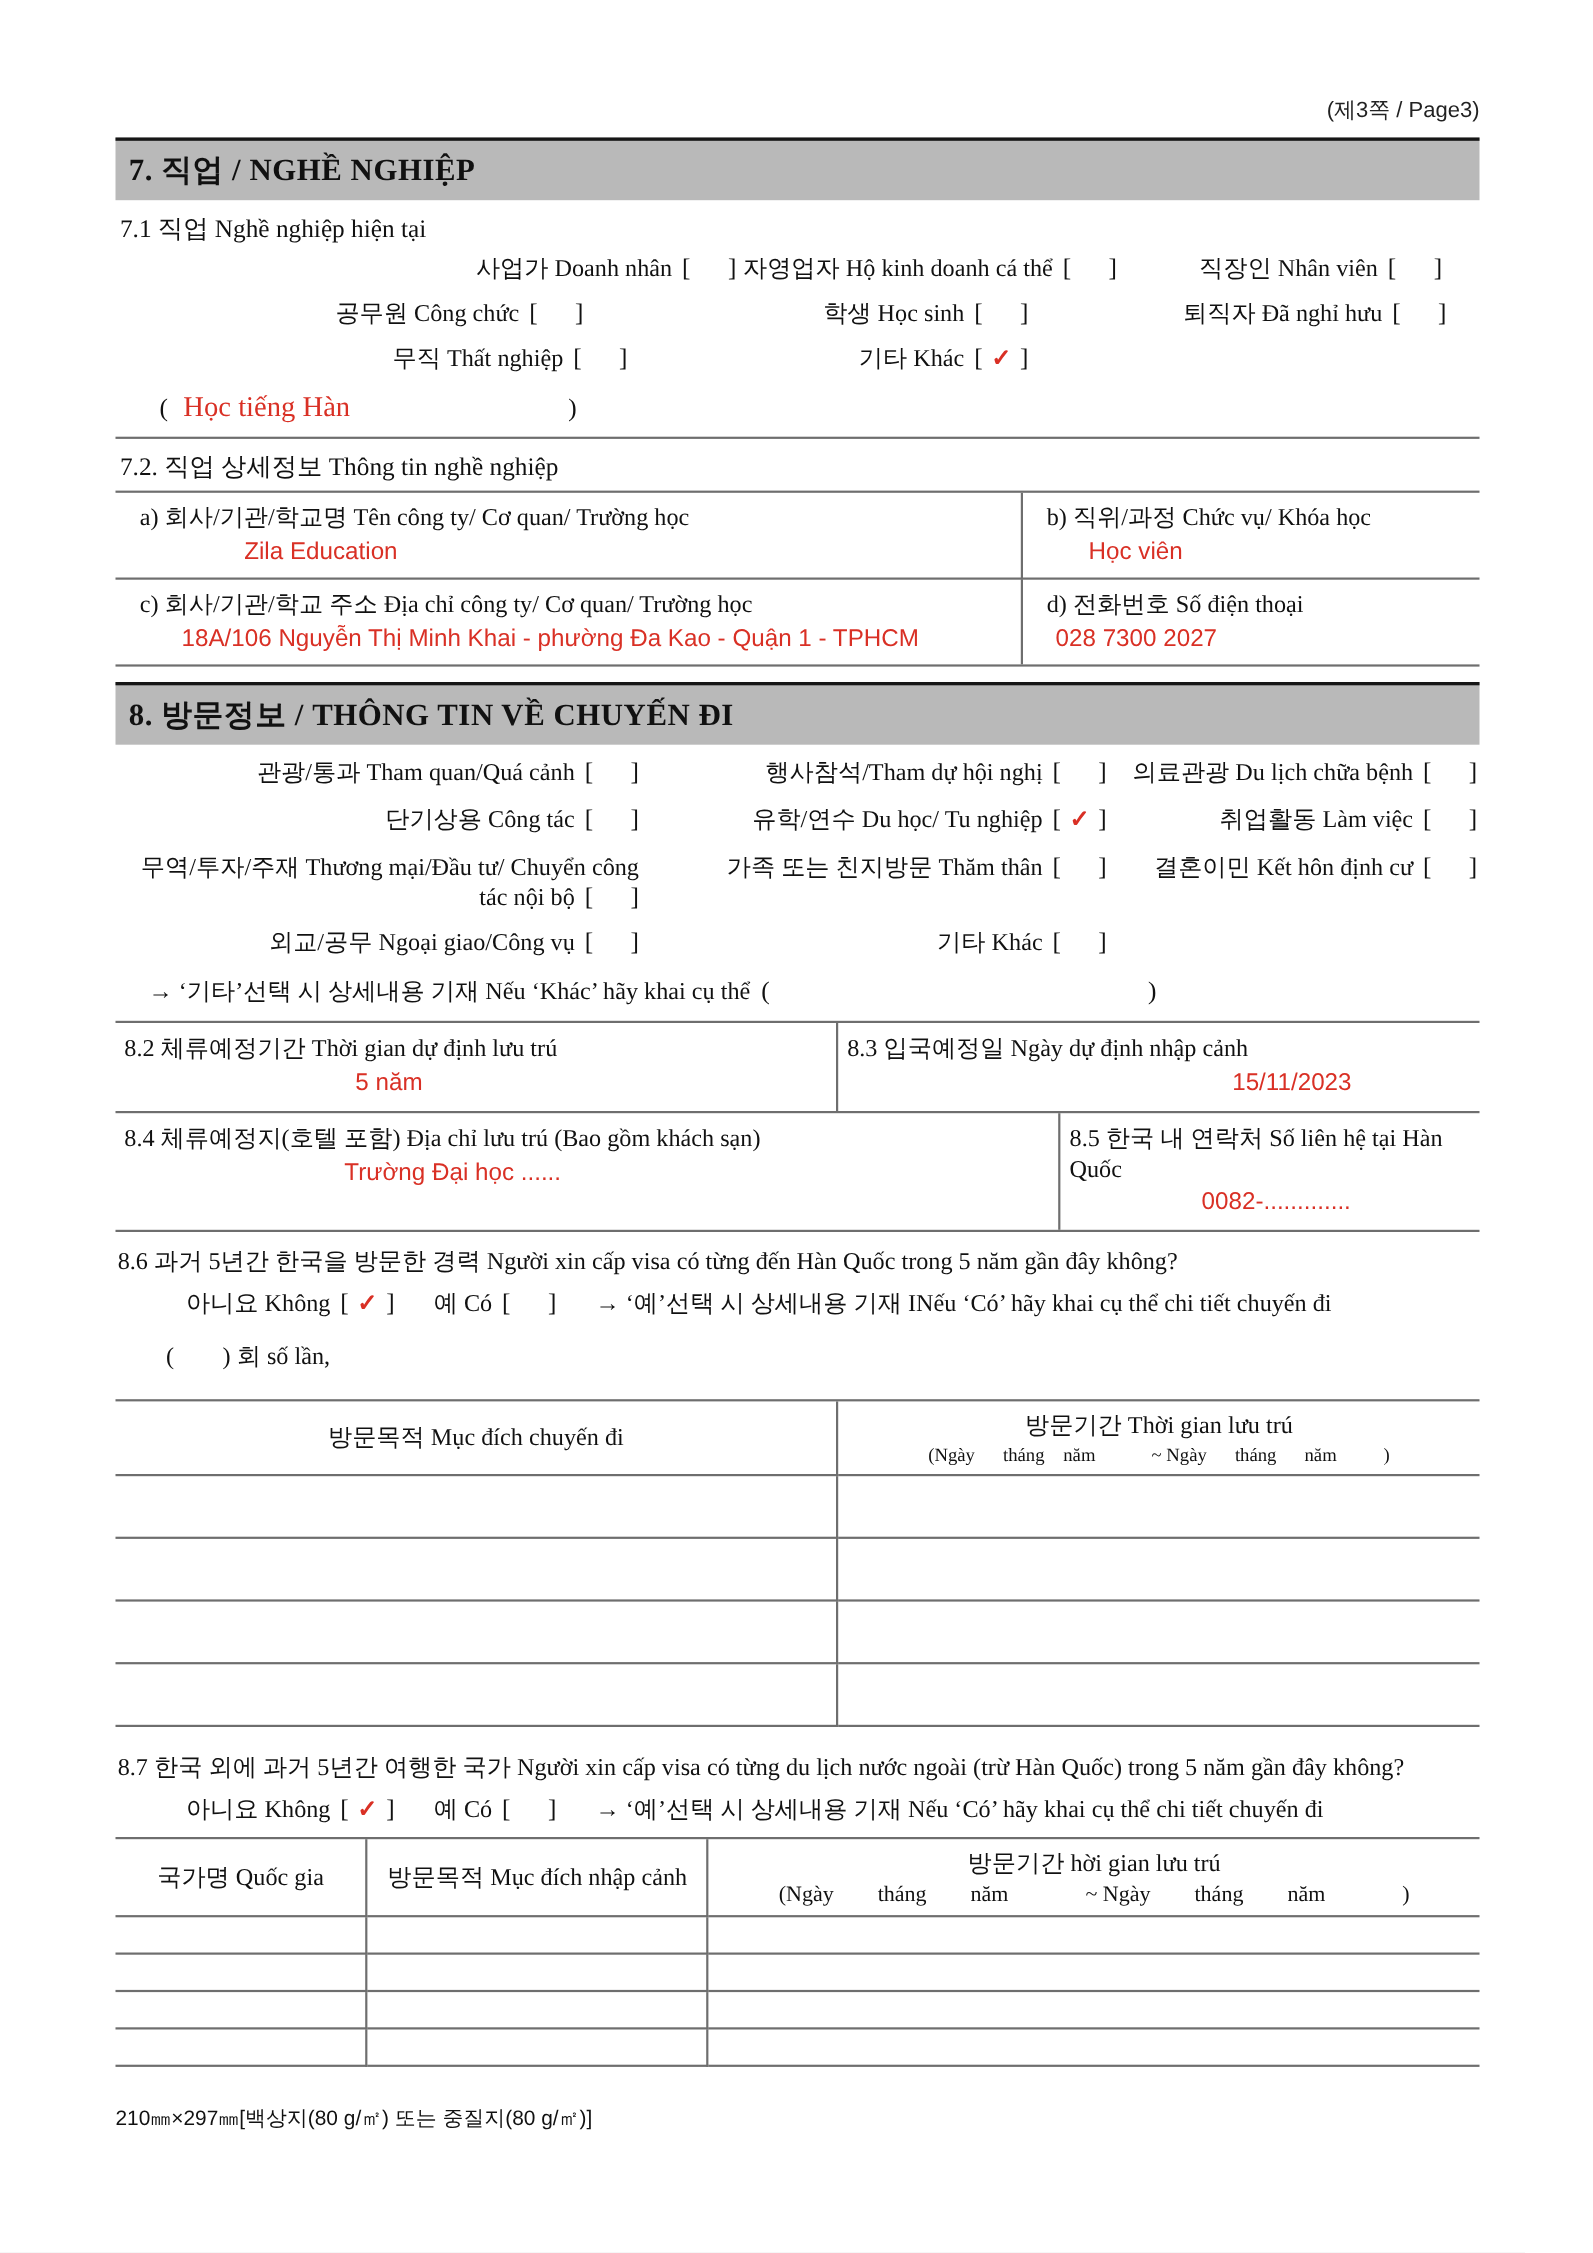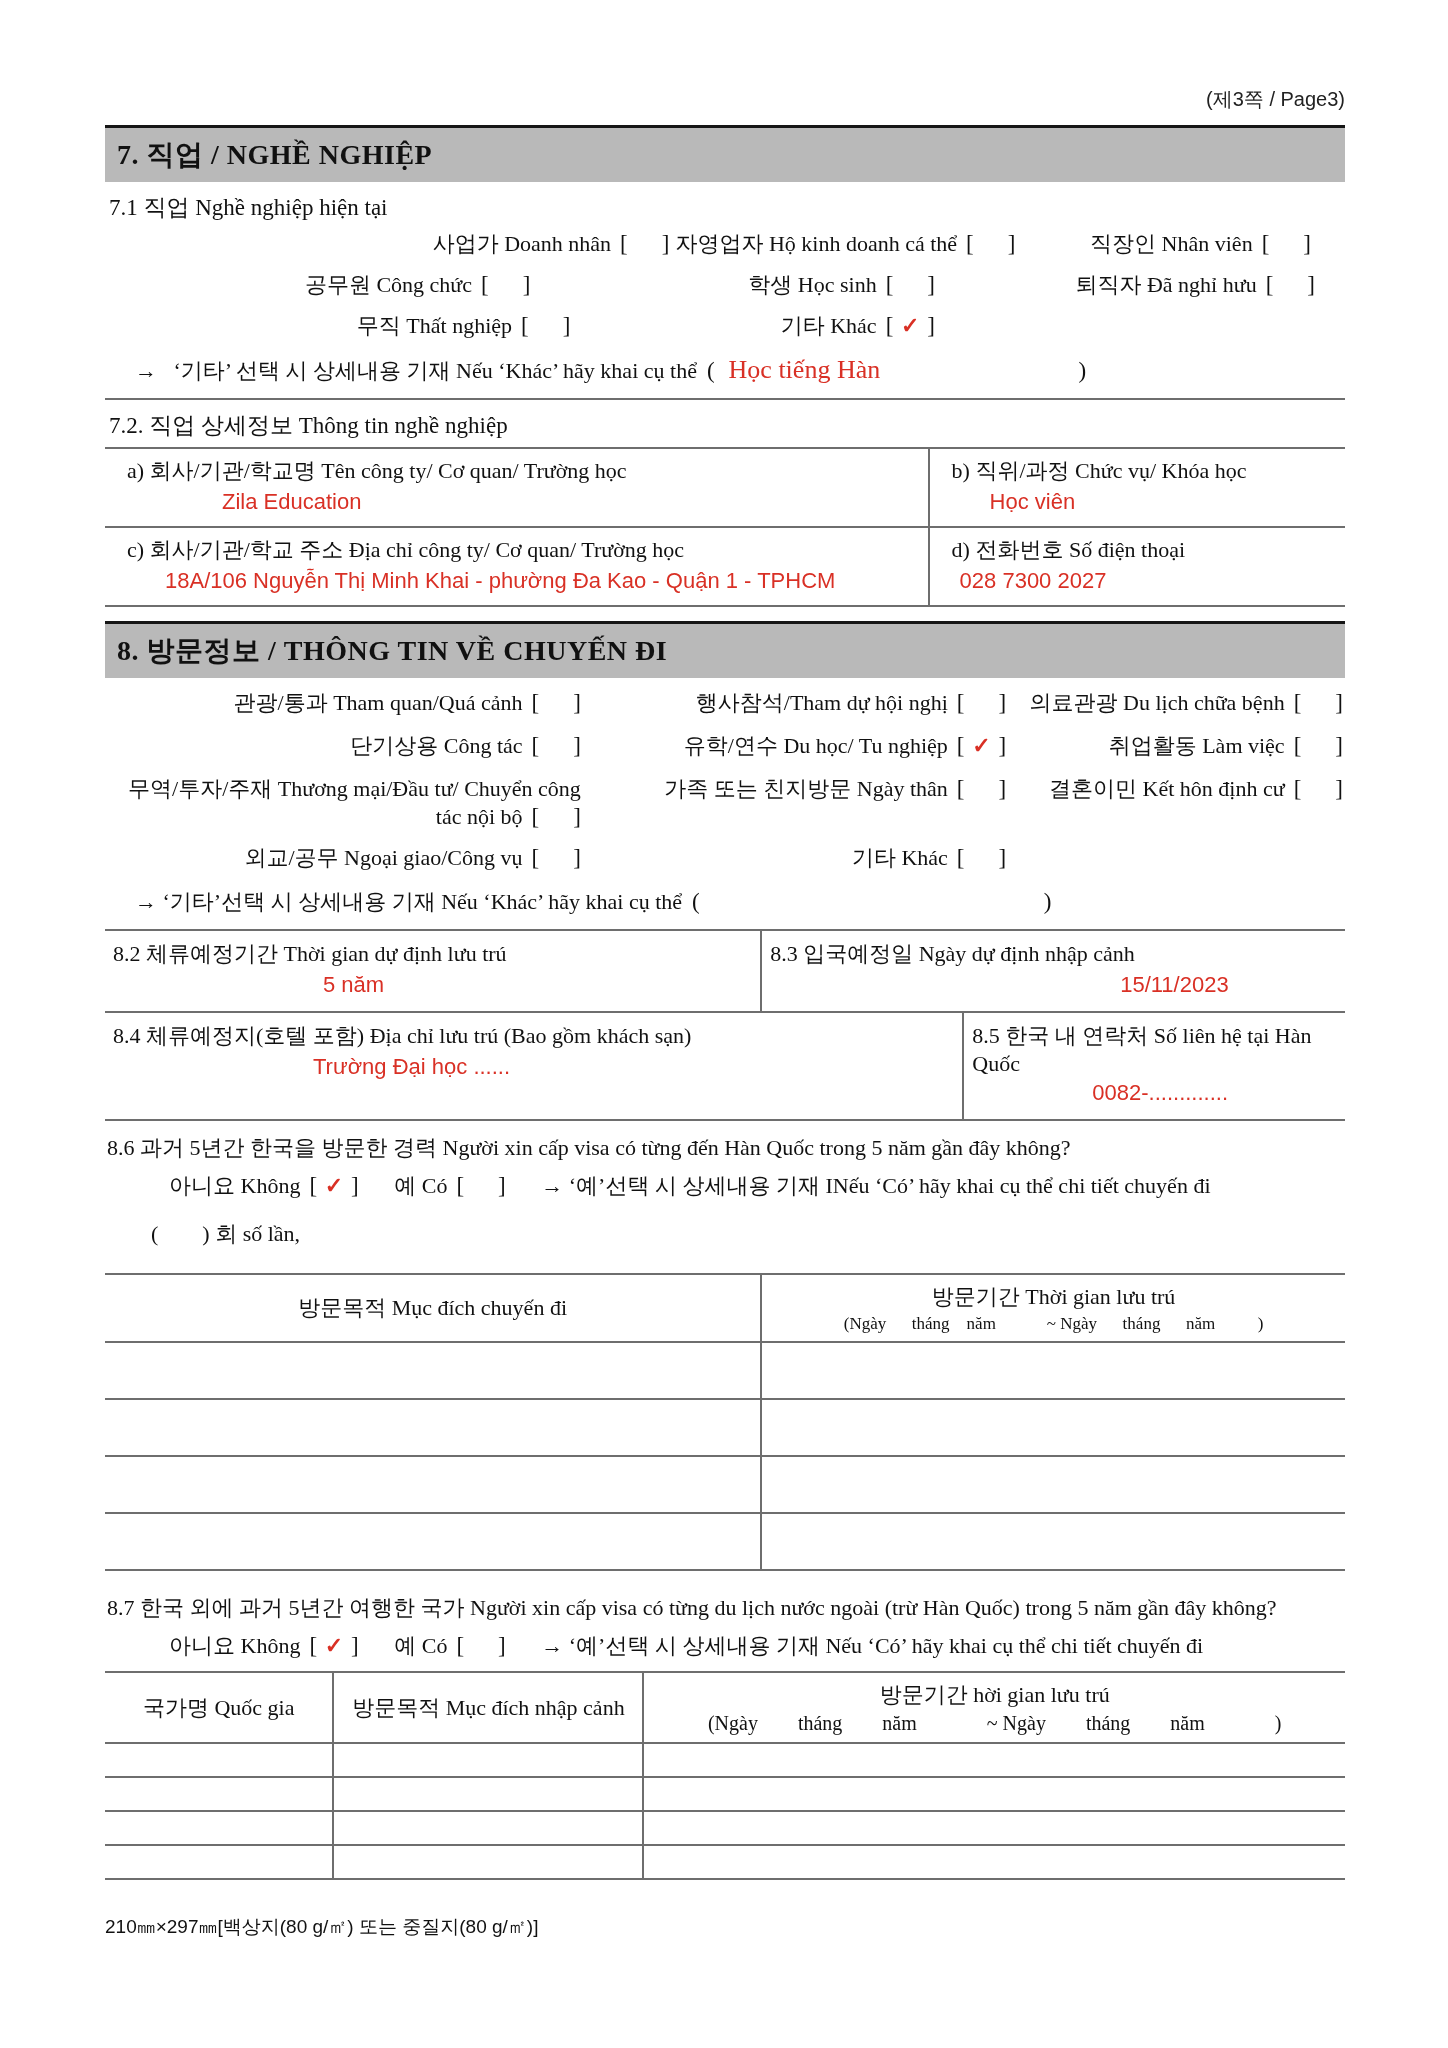--- a/index.html
+++ b/index.html
@@ -70,21 +70,20 @@
     <span class="cell" style="padding-right:34px"><span class="ol">직장인 Nhân viên</span><span class="bk">[</span><span class="mk"></span><span class="bk">]</span></span>
     <span class="cell" style="padding-right:145px"><span class="ol">공무원 Công chức</span><span class="bk">[</span><span class="mk"></span><span class="bk">]</span></span>
     <span class="cell" style="padding-right:38px"><span class="ol">학생 Học sinh</span><span class="bk">[</span><span class="mk"></span><span class="bk">]</span></span>
     <span class="cell" style="padding-right:30px"><span class="ol">퇴직자 Đã nghỉ hưu</span><span class="bk">[</span><span class="mk"></span><span class="bk">]</span></span>
     <span class="cell" style="padding-right:105px"><span class="ol">무직 Thất nghiệp</span><span class="bk">[</span><span class="mk"></span><span class="bk">]</span></span>
     <span class="cell" style="padding-right:38px"><span class="ol">기타 Khác</span><span class="bk">[</span><span class="mk">✓</span><span class="bk">]</span></span>
     <span class="cell"></span>
   </div>
 
   <div class="noteline">
-    <span class="pre">→   ‘기타’ 선택 시 상세내용 기재 Nếu ‘Khác’ hãy khai cụ thể</span>
     <span class="bk" style="margin-left:10px">(</span>
     <span class="fillin" style="width:350px">Học tiếng Hàn</span>
     <span class="bk">)</span>
   </div>
 
   <div class="qlabel">7.2. 직업 상세정보 Thông tin nghề nghiệp</div>
 
   <div class="t72">
     <div class="tc rb bb">
       <div>a) 회사/기관/학교명 Tên công ty/ Cơ quan/ Trường học</div>
@@ -107,21 +106,21 @@
   <div class="secbar sec8">8. 방문정보 / THÔNG TIN VỀ CHUYẾN ĐI</div>
 
   <div class="grid g81">
     <span class="cell" style="padding-right:4px"><span class="ol">관광/통과 Tham quan/Quá cảnh</span><span class="bk">[</span><span class="mk"></span><span class="bk">]</span></span>
     <span class="cell" style="padding-right:4px"><span class="ol">행사참석/Tham dự hội nghị</span><span class="bk">[</span><span class="mk"></span><span class="bk">]</span></span>
     <span class="cell" style="padding-right:2px"><span class="ol">의료관광 Du lịch chữa bệnh</span><span class="bk">[</span><span class="mk"></span><span class="bk">]</span></span>
     <span class="cell" style="padding-right:4px"><span class="ol">단기상용 Công tác</span><span class="bk">[</span><span class="mk"></span><span class="bk">]</span></span>
     <span class="cell" style="padding-right:4px"><span class="ol">유학/연수 Du học/ Tu nghiệp</span><span class="bk">[</span><span class="mk">✓</span><span class="bk">]</span></span>
     <span class="cell" style="padding-right:2px"><span class="ol">취업활동 Làm việc</span><span class="bk">[</span><span class="mk"></span><span class="bk">]</span></span>
     <span class="cell wrap" style="padding-right:4px"><span class="ol">무역/투자/주재 Thương mại/Đầu tư/ Chuyển công tác nội bộ</span><span class="bk">[</span><span class="mk"></span><span class="bk">]</span></span>
-    <span class="cell" style="padding-right:4px"><span class="ol">가족 또는 친지방문  Ngày thân</span><span class="bk">[</span><span class="mk"></span><span class="bk">]</span></span>
+    <span class="cell" style="padding-right:4px"><span class="ol">가족 또는 친지방문  Thăm thân</span><span class="bk">[</span><span class="mk"></span><span class="bk">]</span></span>
     <span class="cell" style="padding-right:2px"><span class="ol">결혼이민 Kết hôn định cư</span><span class="bk">[</span><span class="mk"></span><span class="bk">]</span></span>
     <span class="cell" style="padding-right:4px"><span class="ol">외교/공무 Ngoại giao/Công vụ</span><span class="bk">[</span><span class="mk"></span><span class="bk">]</span></span>
     <span class="cell" style="padding-right:4px"><span class="ol">기타 Khác</span><span class="bk">[</span><span class="mk"></span><span class="bk">]</span></span>
     <span class="cell"></span>
   </div>
 
   <div class="noteline">
     <span class="pre">→ ‘기타’선택 시 상세내용 기재 Nếu ‘Khác’ hãy khai cụ thể</span>
     <span class="bk" style="margin-left:10px">(</span>
     <span class="fillin" style="width:330px"></span>

